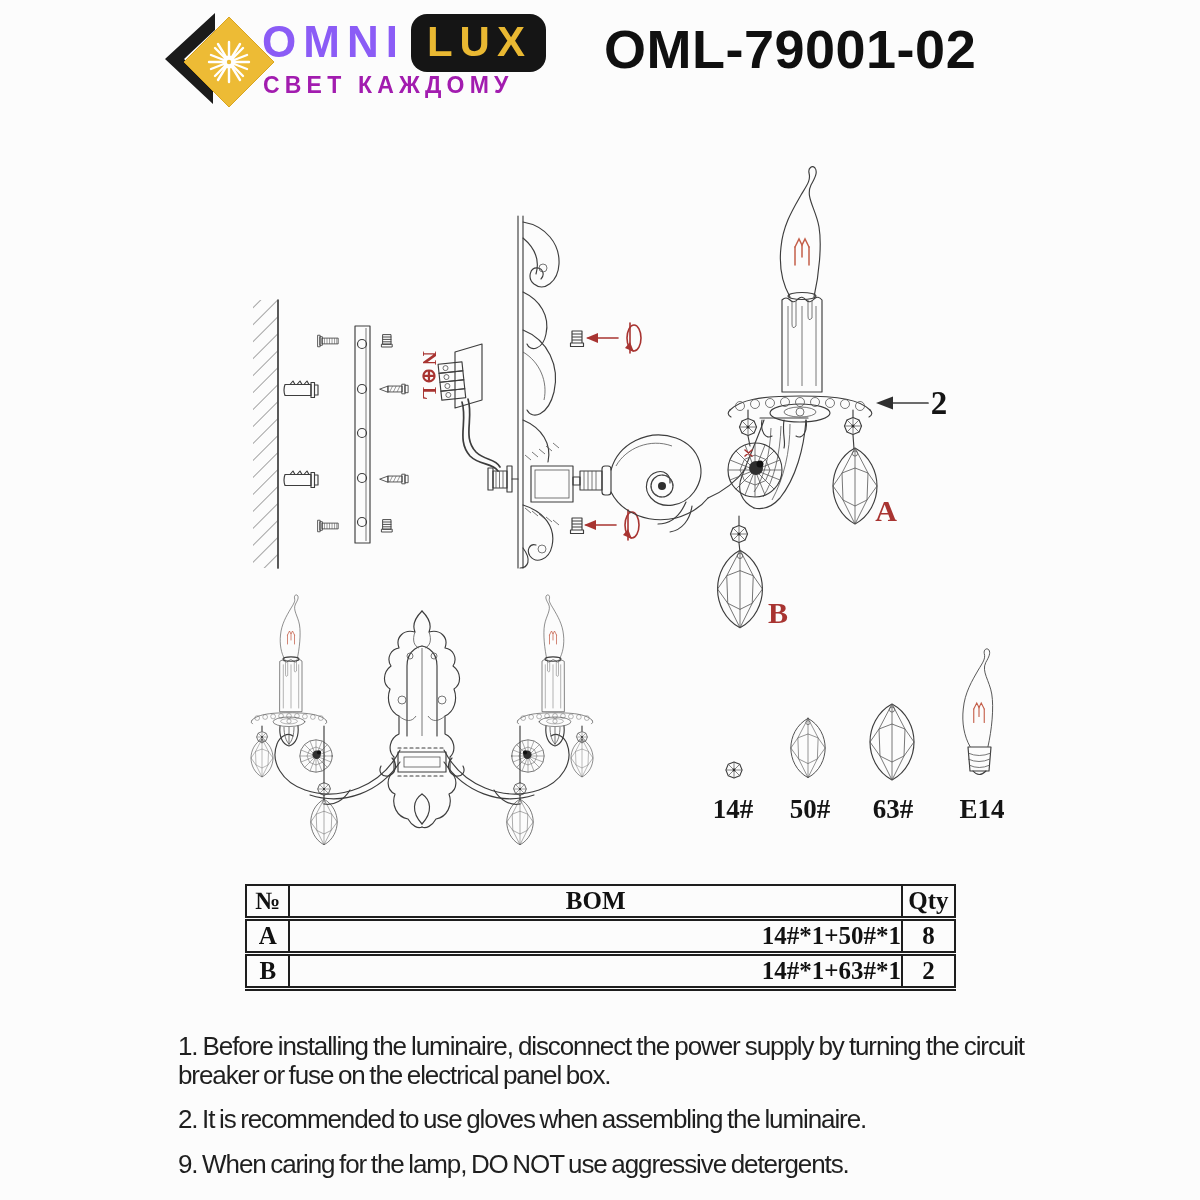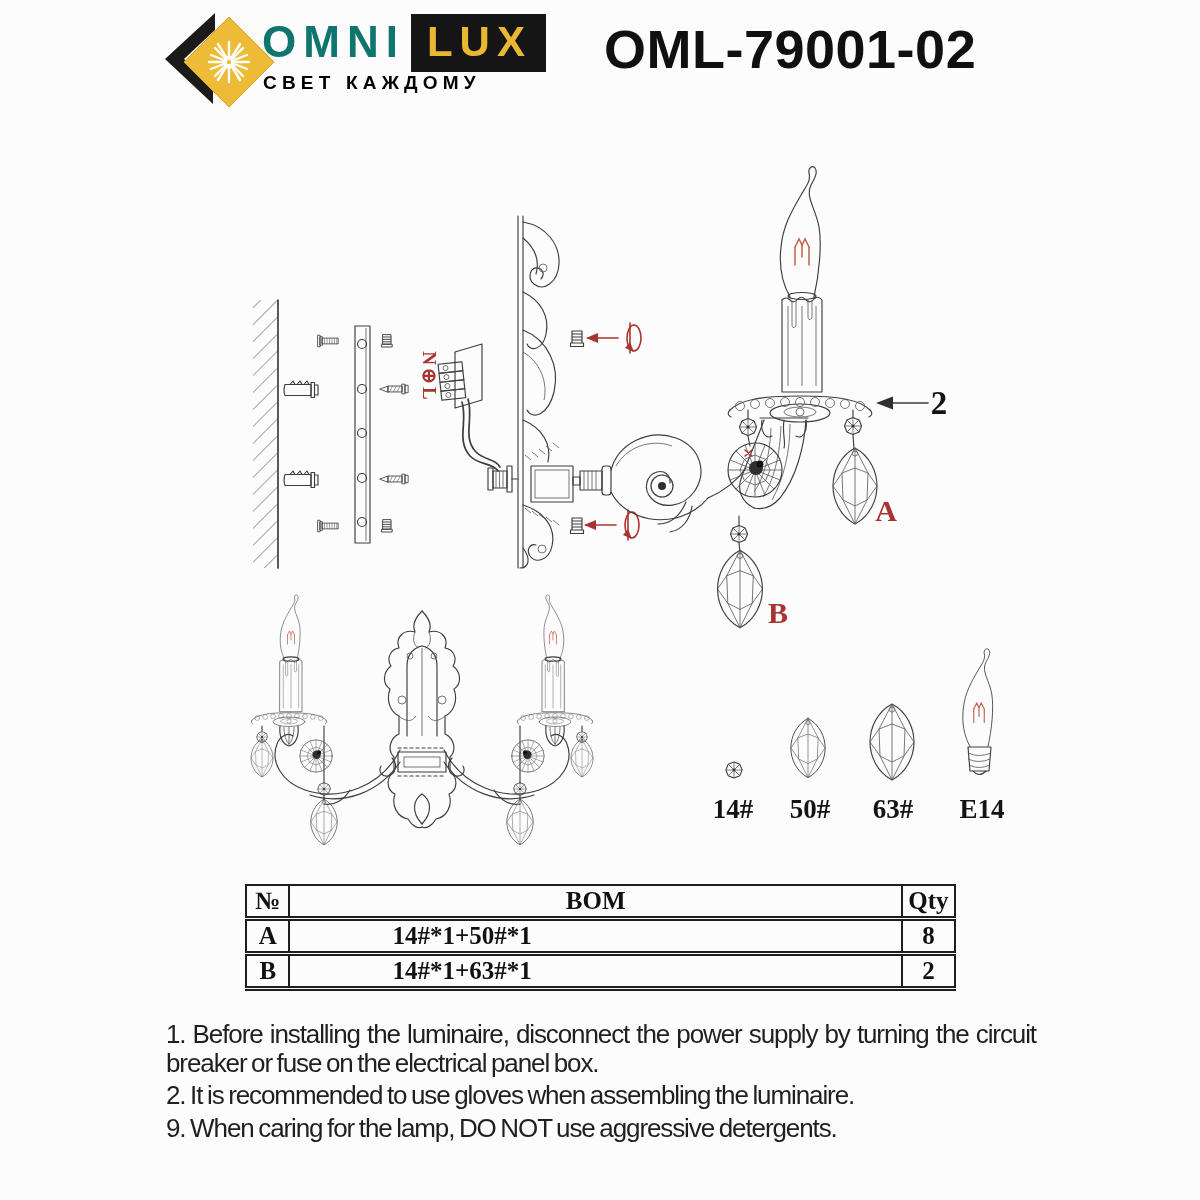--- a/index.html
+++ b/index.html
@@ -1,25 +1,25 @@
 <!DOCTYPE html>
 <html><head>
 <meta charset="utf-8">
 <style>
   html,body{margin:0;padding:0;background:#e8e8e8;}
   .page{position:relative;width:1200px;height:1200px;margin:0 auto;background:#fcfcfc;
         font-family:"Liberation Sans",sans-serif;overflow:hidden;}
   
   .logo-mark{position:absolute;left:152px;top:8px;}
   .brand-row{position:absolute;left:262px;top:14px;height:58px;white-space:nowrap;}
-  .brand{font-size:44px;font-weight:bold;letter-spacing:7px;color:#0f766e;vertical-align:top;line-height:56px;}
-  .brand-accent-box{display:inline-block;background:#151515;margin-left:6px;padding:1px 14px 3px 16px;height:54px;line-height:54px;vertical-align:top;}
+  .brand{font-size:44px;font-weight:bold;letter-spacing:7px;color:#8b5cf6;vertical-align:top;line-height:56px;}
+  .brand-accent-box{display:inline-block;background:#151515;margin-left:6px;padding:1px 14px 3px 16px;height:54px;line-height:54px;vertical-align:top;border-radius:16px;}
   .brand-accent{font-size:42px;font-weight:bold;letter-spacing:7px;color:#e9b832;}
-  .tagline{position:absolute;left:263px;top:72px;width:256px;font-size:19px;font-weight:bold;
-           letter-spacing:5.2px;color:#000000;white-space:nowrap;}
+  .tagline{position:absolute;left:263px;top:72px;width:256px;font-size:23px;font-weight:bold;
+           letter-spacing:5.2px;color:#a21caf;white-space:nowrap;}
   .model{position:absolute;left:604px;top:18px;width:370px;font-size:54px;font-weight:bold;
          letter-spacing:.5px;color:#101010;white-space:nowrap;}
   
   .diagram{position:absolute;left:150px;top:150px;}
   .ln{fill:none;stroke:#3d3d3d;stroke-width:1.15;stroke-linecap:round;stroke-linejoin:round;}
   .ln2{fill:none;stroke:#3d3d3d;stroke-width:1.7;stroke-linecap:round;stroke-linejoin:round;}
   .thin{fill:none;stroke:#555;stroke-width:.8;}
   .fil{fill:none;stroke:#c45f4a;stroke-width:1.5;stroke-linecap:round;}
   .redln{fill:none;stroke:#a83431;stroke-width:1.6;stroke-linecap:round;}
   .redfill{fill:#a83431;stroke:none;}
@@ -30,26 +30,26 @@
   
   .bom{position:absolute;left:245px;top:884px;width:711px;border-collapse:collapse;
        border:2.5px solid #1e1e1e;border-bottom:none;
        font-family:"Liberation Serif",serif;font-weight:bold;font-size:25px;color:#111;}
   .bom tr{border-bottom:5px double #1e1e1e;}
   .bom th,.bom td{border-right:2.5px solid #1e1e1e;padding:0;height:30px;text-align:center;vertical-align:middle;}
   .bom th:last-child,.bom td:last-child{border-right:none;}
   .bom .c-num{width:46px;}
   .bom .c-bom{width:611px;margin-left:13px;}
   .bom .c-qty{width:54px;}
-  .bom td.c-bom{text-align:left;padding-left:102px;}
+  .bom td.c-bom{text-align:right;padding-left:102px;}
   
   .instructions{position:absolute;left:162px;top:1016px;width:878px;
                 font-size:26px;line-height:28.6px;letter-spacing:-1.1px;word-spacing:-1.5px;
                 color:#1f1f1f;text-align:justify;}
-  .instructions p{margin:4px;}
+  .instructions p{margin:16px;}
 </style>
 </head>
 <body>
 
 <div class="page">
 
   <div>
     <svg class="logo-mark" width="130" height="104" viewBox="0 0 130 104">
       <path d="M63,5 L13,51 L61,96 L61,79 L32,51 L63,22 Z" fill="#1b1b1b"></path>
       <g>

